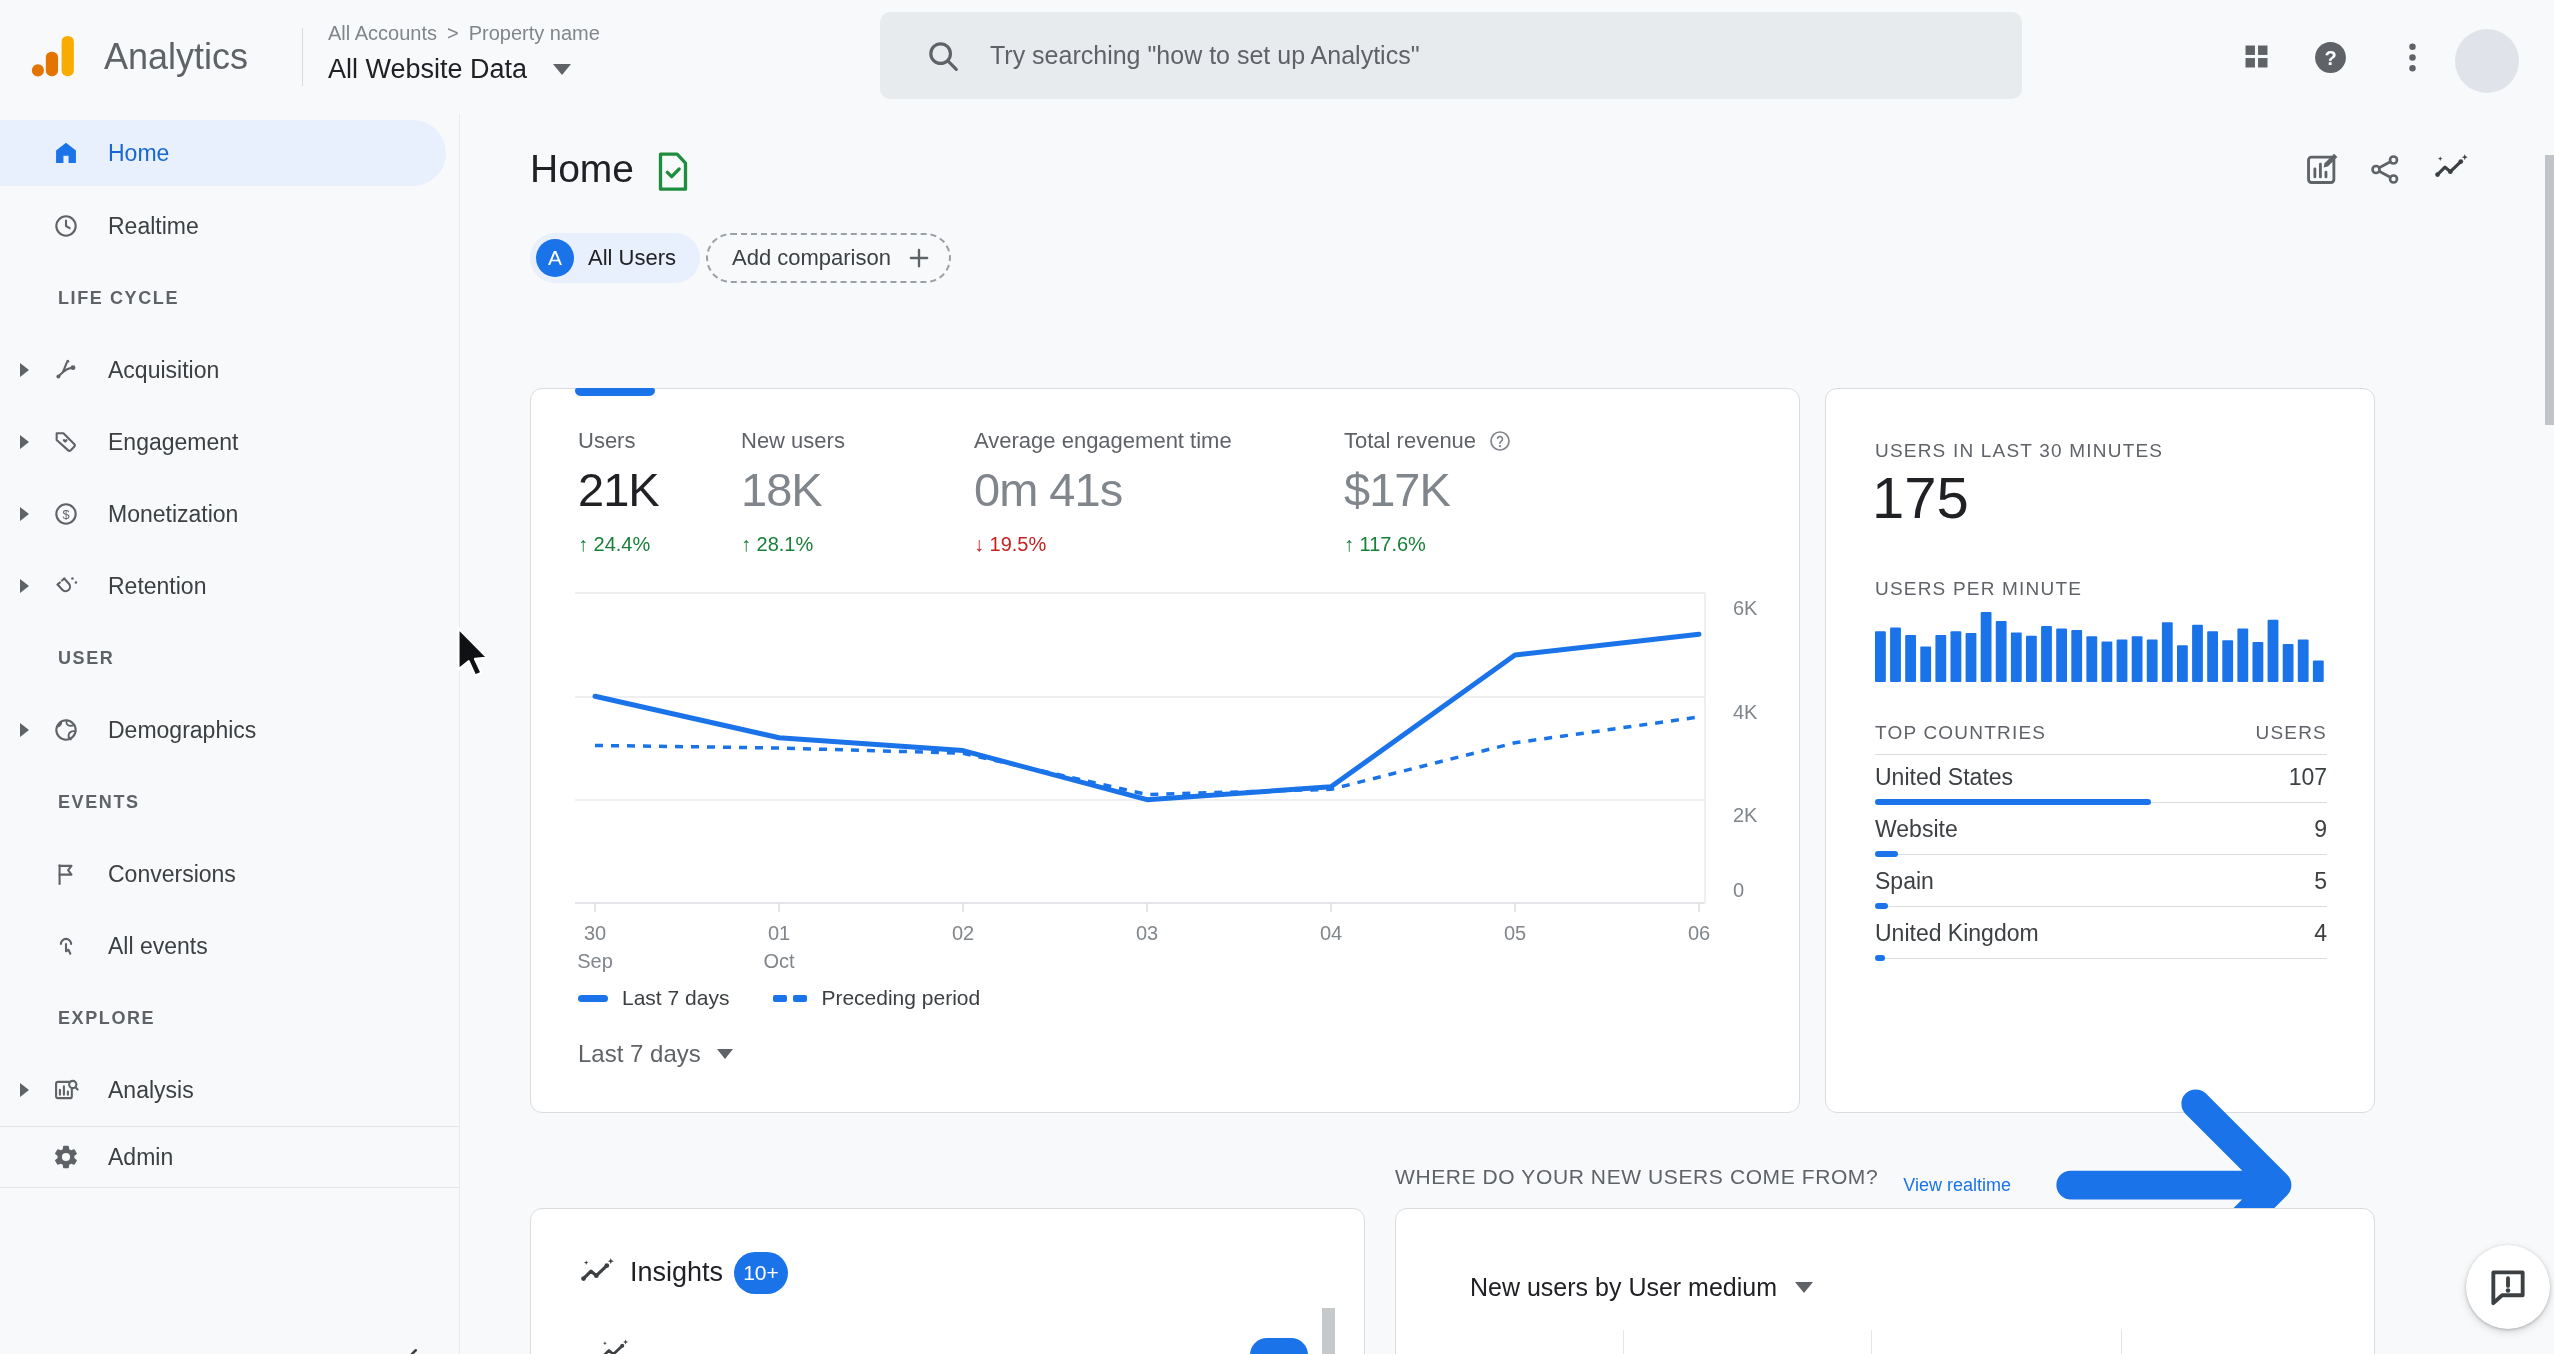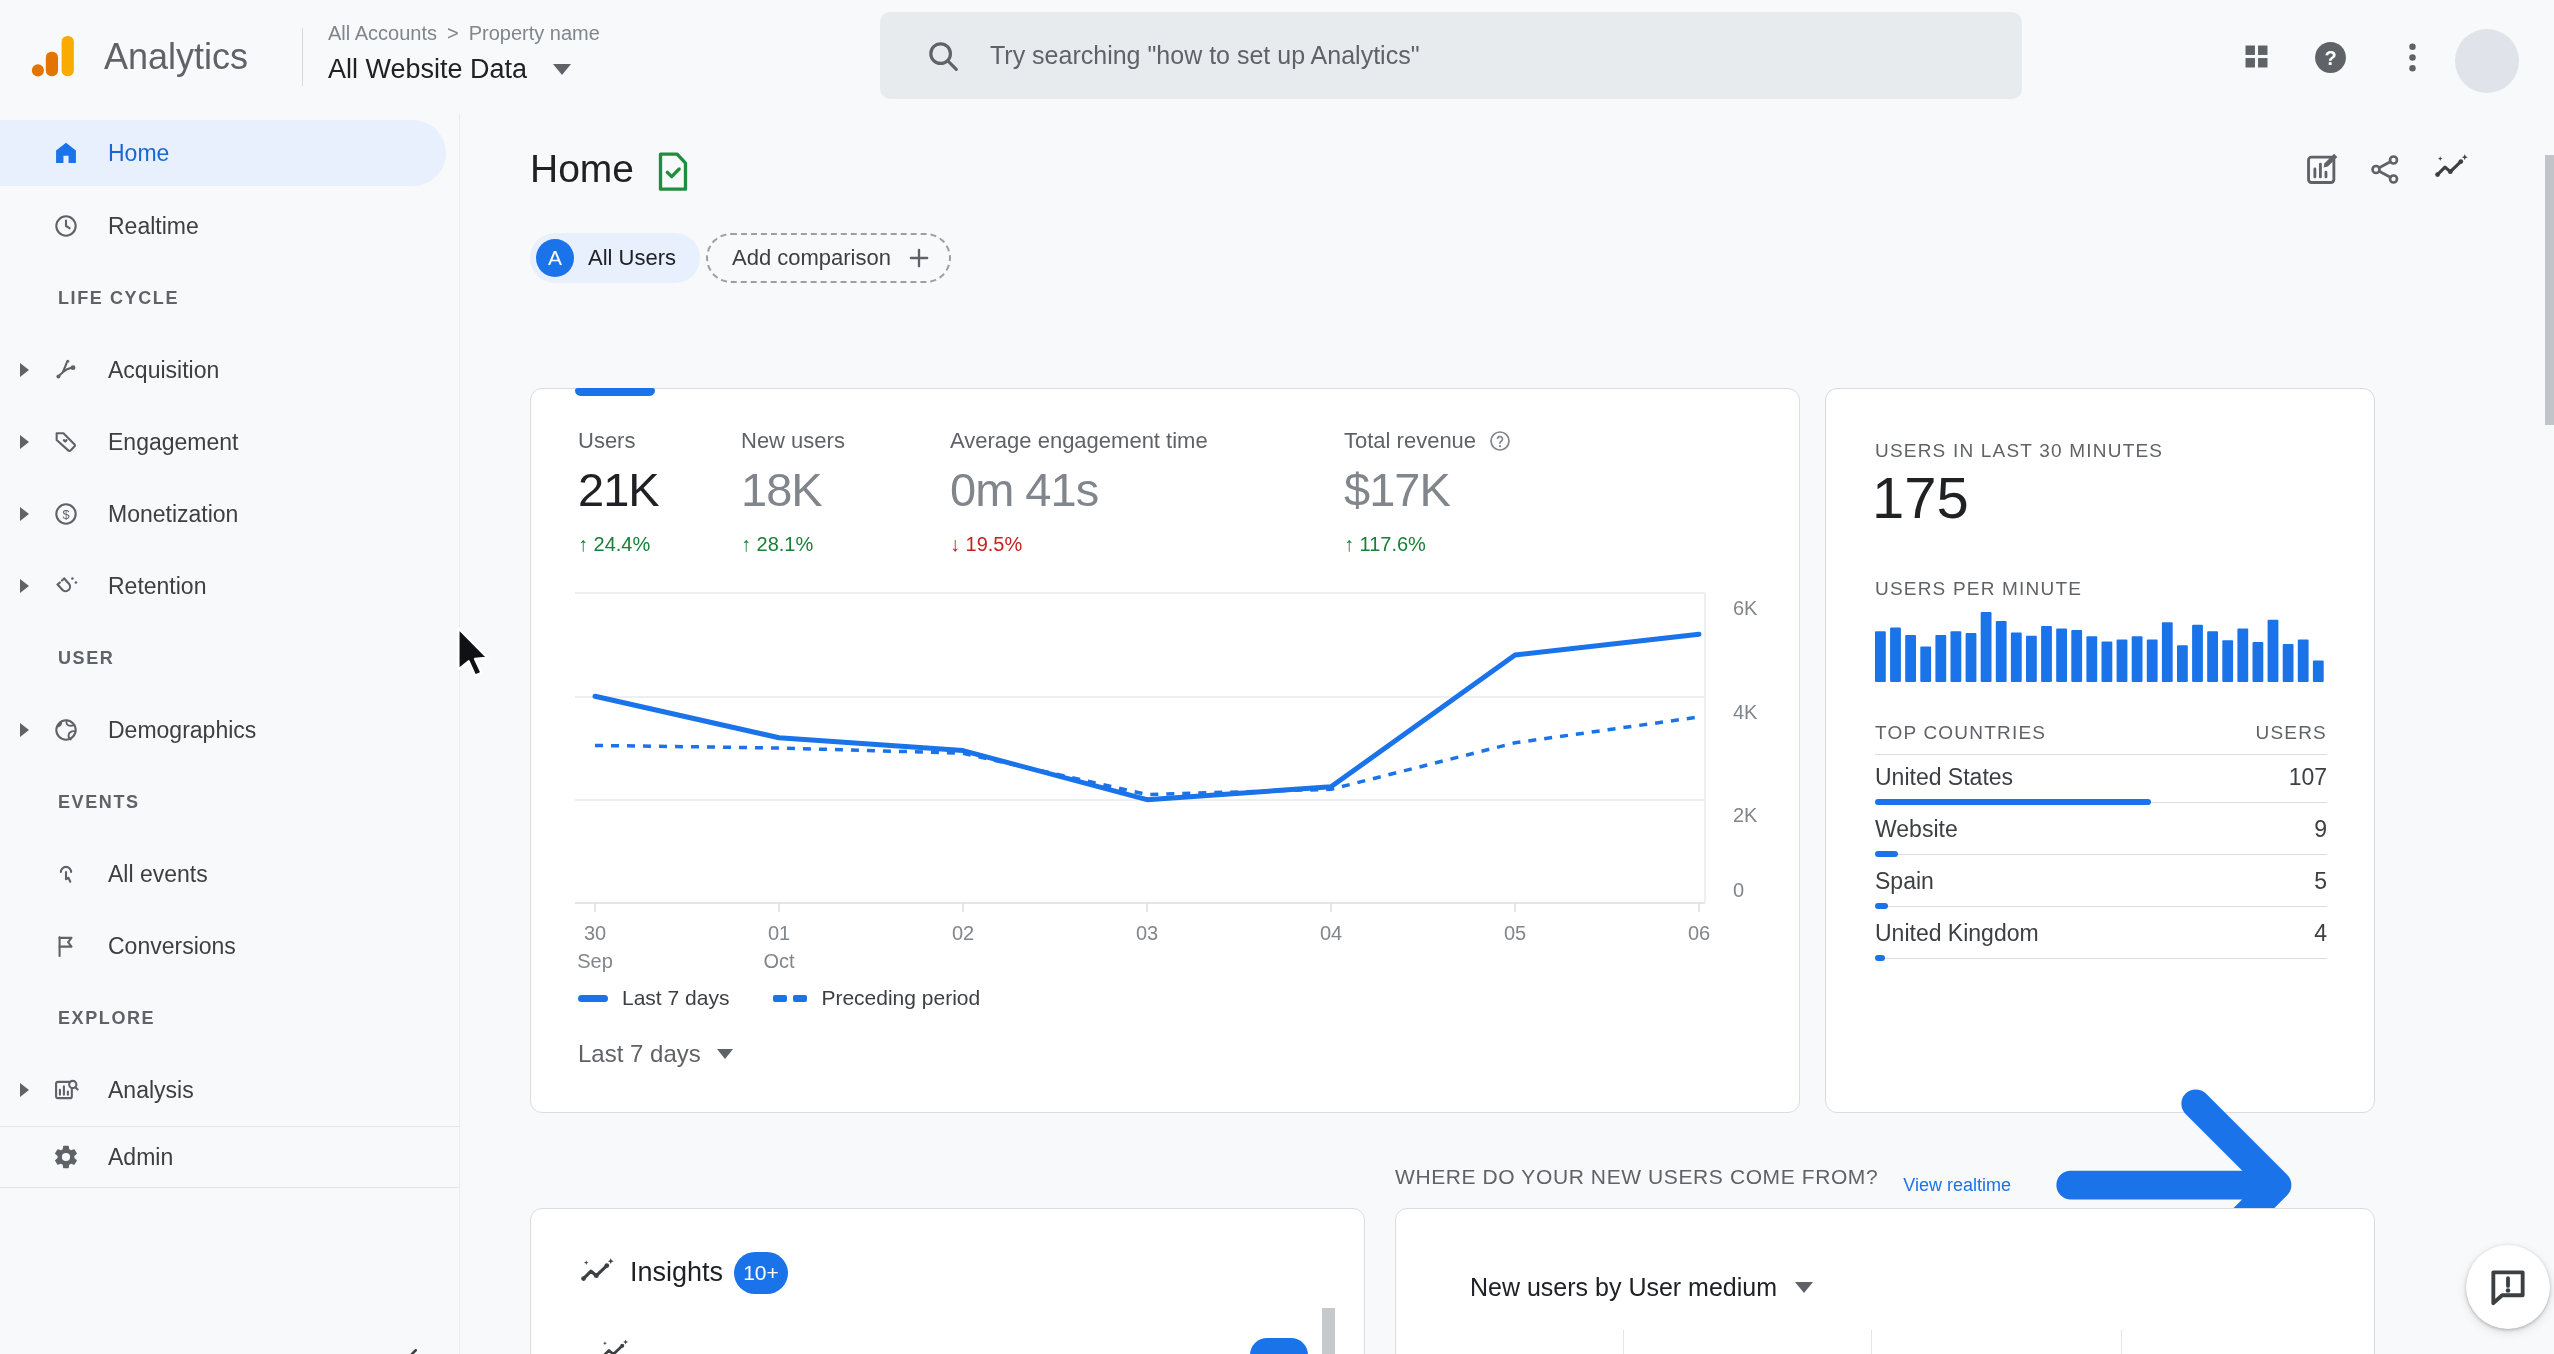--- a/index.html
+++ b/index.html
@@ -56,21 +56,21 @@
   #chip-add{left:706px;top:233px;height:50px;border-radius:25px;border:2px dashed #9aa0a6;display:flex;align-items:center;cursor:pointer;box-sizing:border-box;}
   #chip-add .clab{font-size:22px;color:#3c4043;margin:0 14px 0 24px;}
   #chip-add .plus{width:28px;height:28px;margin-right:16px;}
   #customize-ic{left:2303px;top:150px;width:38px;height:38px;}
   #share-ic{left:2368px;top:152px;width:35px;height:35px;}
   #insights-ic{left:2432px;top:150px;width:38px;height:38px;}
 
   
   #metrics{left:530px;top:428px;width:1270px;height:150px;}
   .metric{position:absolute;top:0;cursor:pointer;}
-  .mt0{left:48px;} .mt1{left:211px;} .mt2{left:420px;} .mt3{left:814px;}
+  .mt0{left:48px;} .mt1{left:211px;} .mt2{left:444px;} .mt3{left:814px;}
   .m-label{font-size:22px;color:#5f6368;display:flex;align-items:center;gap:12px;}
   .m-value{font-size:47px;color:#80868b;margin-top:8px;letter-spacing:-1px;}
   .m-value.emph{color:#202124;}
   .m-delta{font-size:20px;margin-top:16px;}
   .m-delta.pos{color:#188038;}
   .m-delta.neg{color:#c5221f;}
   .m-help{width:24px;height:24px;}
 
   #line-chart{left:550px;top:578px;width:1240px;height:400px;}
   #legend{left:578px;top:986px;display:flex;align-items:center;gap:44px;}
@@ -252,34 +252,34 @@
               <path d="M12.6 3.8c-1 2.4.5 4.6 3.3 4.6 1.4 0 2.5-.4 3.3-1" stroke-width="1.6"></path>
               <path d="M20 13.2c-2.9-.7-5.5.7-5.8 3.1-.2 1.7.6 3.1 1.8 3.9" stroke-width="1.6"></path>
             </svg>
           </span>
           <span class="sb-label">Demographics</span>
         </div>
         <div class="sb-section">EVENTS</div>
         <div class="sb-row">
           <span class="sb-icon">
             <svg viewBox="0 0 24 24" fill="none" stroke="#5f6368" stroke-width="1.8" stroke-linecap="round" stroke-linejoin="round" style="width: 100%; height: 100%;">
+              <path d="M6.5 20.5v-16"></path>
+              <path d="M6.5 5h10.2l-2.9 3.7 2.9 3.8H6.5"></path>
+            </svg>
+          </span>
+          <span class="sb-label">Conversions</span>
+        </div>
+        <div class="sb-row">
+          <span class="sb-icon">
+            <svg viewBox="0 0 24 24" fill="none" stroke="#5f6368" stroke-width="1.8" stroke-linecap="round" stroke-linejoin="round" style="width: 100%; height: 100%;">
               <path d="M7.6 10.3a4.4 4.4 0 1 1 8.8 0"></path>
               <path d="M12 10.3v6.2l2.1-1.3 1.6 3.4"></path>
             </svg>
           </span>
           <span class="sb-label">All events</span>
-        </div>
-        <div class="sb-row">
-          <span class="sb-icon">
-            <svg viewBox="0 0 24 24" fill="none" stroke="#5f6368" stroke-width="1.8" stroke-linecap="round" stroke-linejoin="round" style="width: 100%; height: 100%;">
-              <path d="M6.5 20.5v-16"></path>
-              <path d="M6.5 5h10.2l-2.9 3.7 2.9 3.8H6.5"></path>
-            </svg>
-          </span>
-          <span class="sb-label">Conversions</span>
         </div>
         <div class="sb-section">EXPLORE</div>
         <div class="sb-row">
           <span class="chev"></span>
           <span class="sb-icon">
             <svg viewBox="0 0 24 24" fill="none" stroke="#5f6368" stroke-width="1.8" stroke-linecap="round" stroke-linejoin="round" style="width: 100%; height: 100%;">
               <rect x="3.5" y="5" width="13.5" height="14" rx="1.5"></rect>
               <path d="M6.8 16v-4.2M10.2 16V8.8M13.6 16v-2.6"></path>
               <circle cx="17.8" cy="7.3" r="3.1" fill="#f8f9fa"></circle>
               <path d="m20 9.6 2 2"></path>

